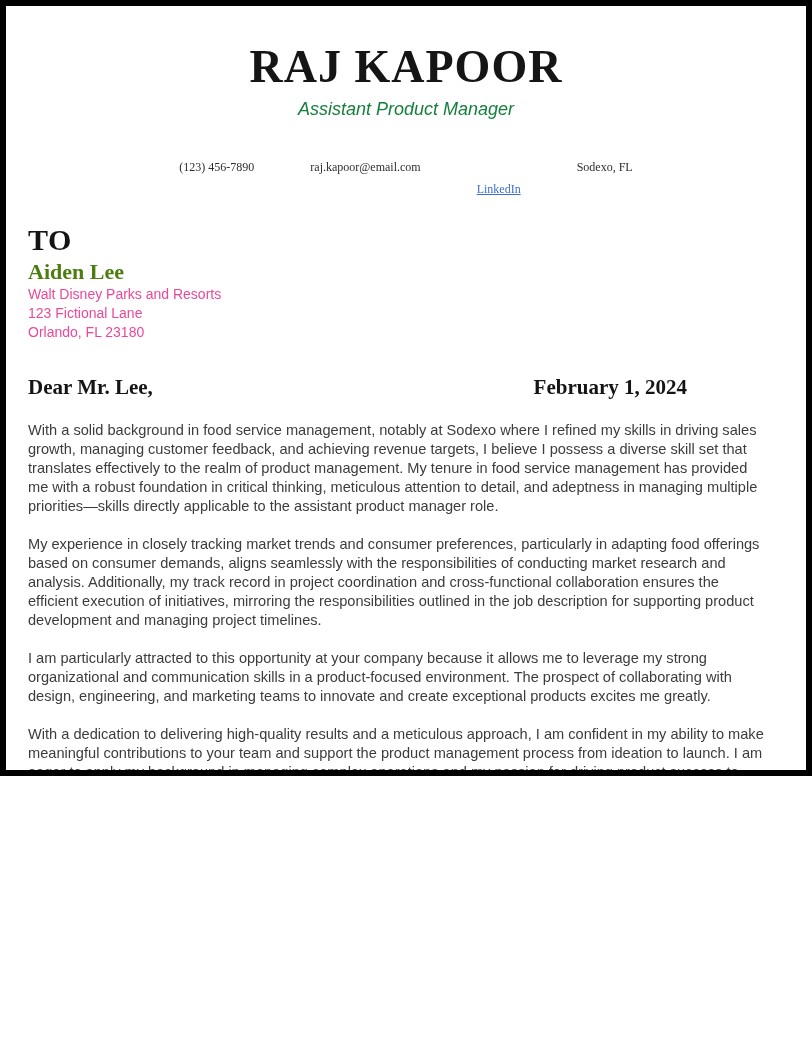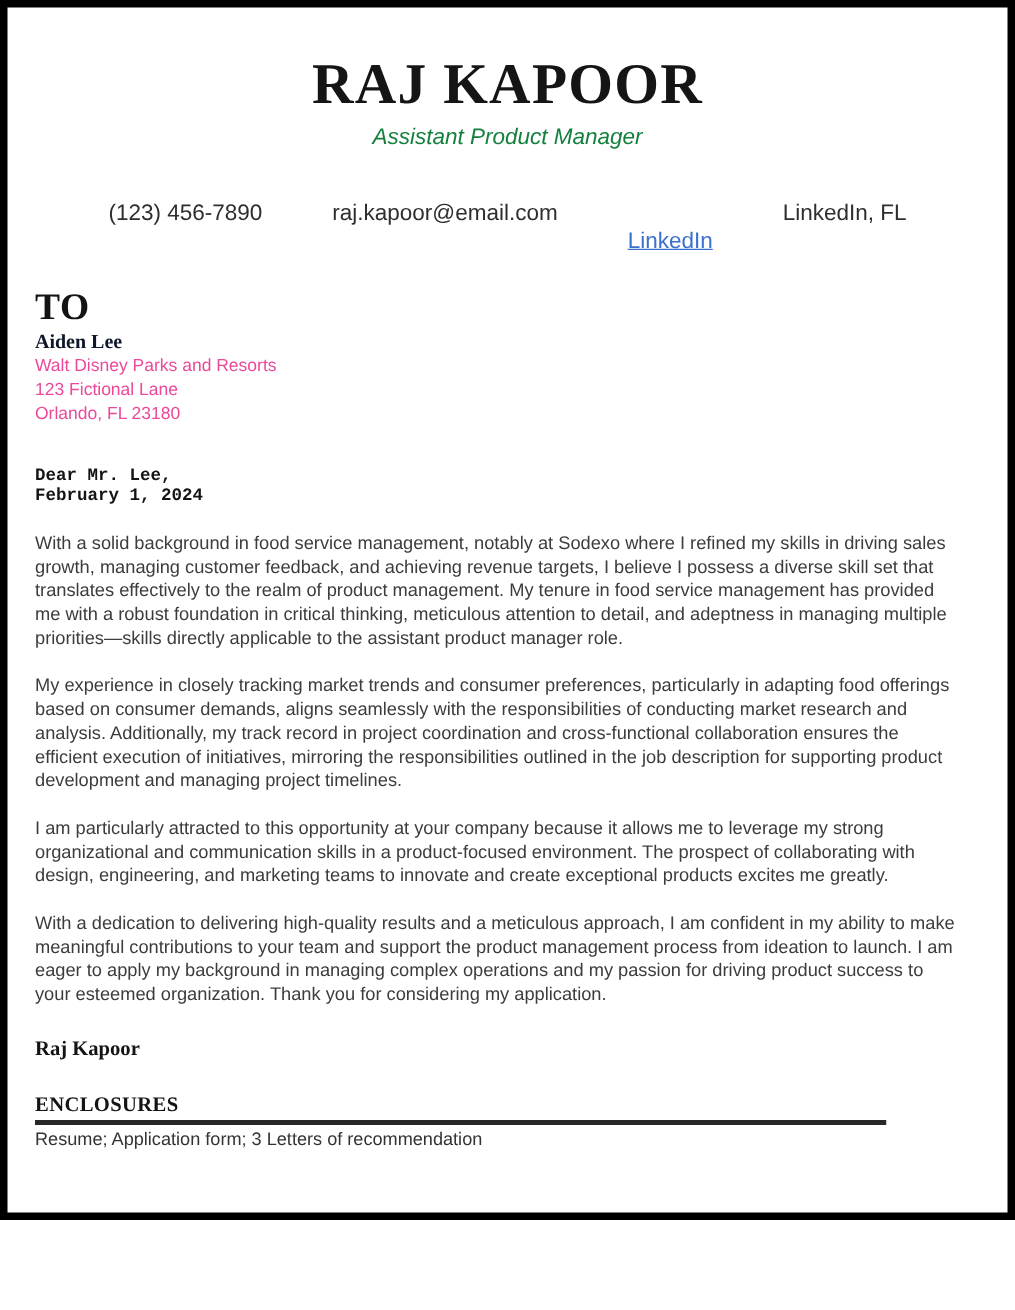--- a/index.html
+++ b/index.html
@@ -3,21 +3,21 @@
 <meta charset="utf-8">
 <style>
   html, body {
     margin: 0;
     padding: 0;
     background: #ffffff;
   }
   .page {
     box-sizing: border-box;
     width: 812px;
-    height: 976px;
+    height: 776px;
     background: #ffffff;
     border: 6px solid #000000;
     overflow: hidden;
     font-family: "Liberation Sans", "DejaVu Sans", sans-serif;
   }
   
   .header {
     text-align: center;
     padding-top: 38px;
   }
@@ -35,22 +35,23 @@
     font-style: italic;
     font-size: 18px;
     color: #15803d;
   }
   .contact-row {
     display: flex;
     justify-content: center;
     align-items: center;
     gap: 56px;
     margin-top: 17px;
-    font-size: 18px;
+    font-size: 12px;
     color: #2e2e2e;
+    font-family: Liberation Serif, serif;
   }
   .contact-row a.link {
     color: #3b6fce;
     text-decoration: underline;
     cursor: pointer;
     margin-top: 45px;
   }
   
   .content {
     padding: 0 42px 0 22px;
@@ -63,39 +64,38 @@
     font-family: "Liberation Serif", "DejaVu Serif", serif;
     font-weight: 700;
     font-size: 30px;
     line-height: 1.0;
     color: #141414;
     letter-spacing: 0.5px;
   }
   .recipient-name {
     font-family: "Liberation Serif", "DejaVu Serif", serif;
     font-weight: 700;
-    font-size: 16px;
-    color: #0f172a;
+    font-size: 22px;
+    color: #4d7c0f;
     margin-top: 4px;
   }
   .addr-line {
     font-size: 14px;
     line-height: 19px;
     color: #ec4899;
   }
   .salutation-row {
     display: flex;
     justify-content: space-between;
     align-items: baseline;
     margin-top: 33px;
-    font-family: Liberation Mono, monospace;
+    font-family: Liberation Serif, serif;
     font-weight: 700;
-    font-size: 14px;
+    font-size: 21px;
     color: #141414;
-    flex-direction: column;
   }
   .letter-date {
     padding-right: 77px;
   }
   .content p.body-par {
     margin: 19px 0 0 0;
     font-size: 14.6px;
     line-height: 19px;
     color: #3c3c3c;
   }
@@ -141,21 +141,21 @@
 
 <div class="page">
 
   <header class="header">
     <h1 class="candidate-name">RAJ KAPOOR</h1>
     <div class="candidate-title">Assistant Product Manager</div>
     <div class="contact-row">
       <span>(123) 456-7890</span>
       <span>raj.kapoor@email.com</span>
       <a href="#" class="link">LinkedIn</a>
-      <span>LinkedIn, FL</span>
+      <span>Sodexo, FL</span>
     </div>
   </header>
 
   <main class="content">
 
     <section class="recipient">
       <div class="recipient-label">TO</div>
       <div class="recipient-name">Aiden Lee</div>
       <div class="addr-line">Walt Disney Parks and Resorts</div>
       <div class="addr-line">123 Fictional Lane</div>

